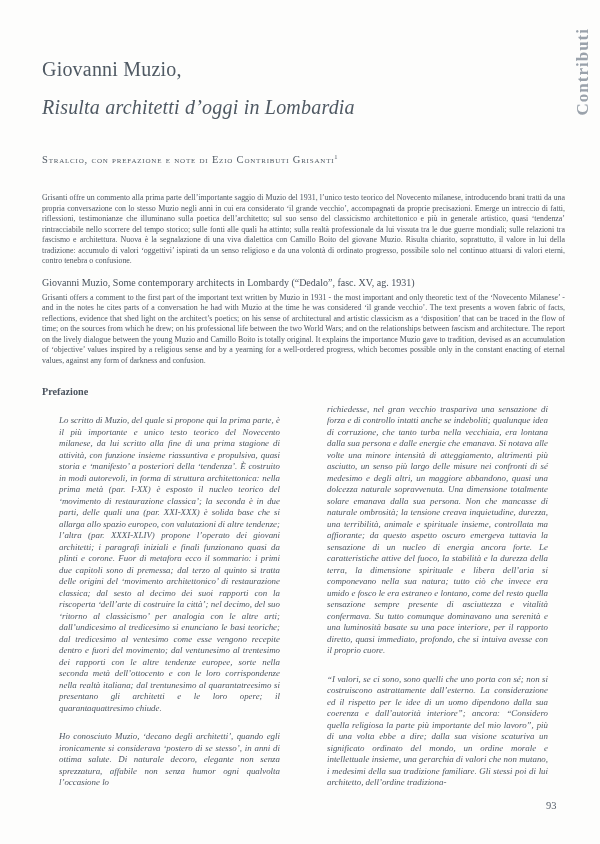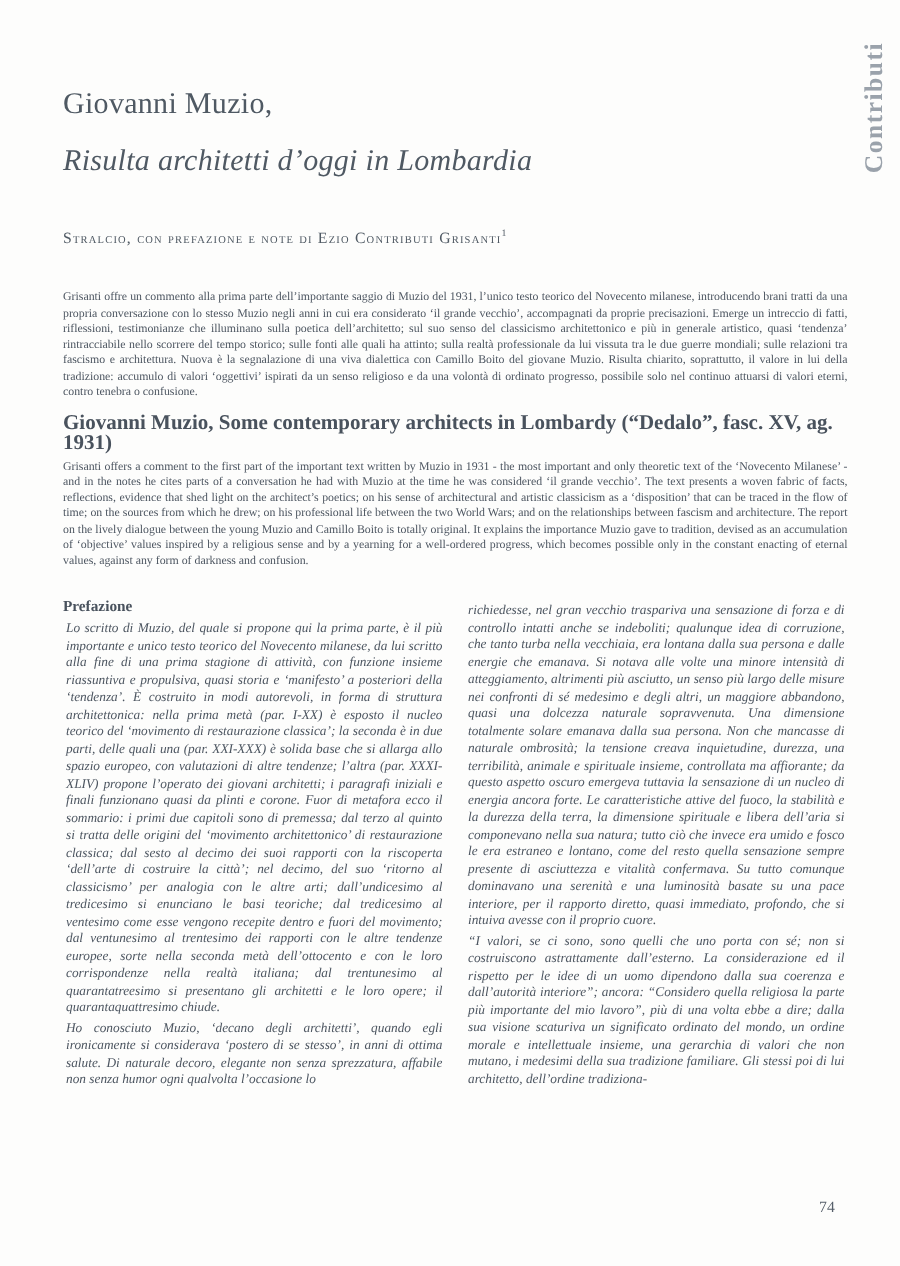--- a/index.html
+++ b/index.html
@@ -27,29 +27,29 @@
   .byline{
     margin-top:28px;font-size:10.5px;
     font-variant:small-caps;letter-spacing:0.8px;color:#4f5963;
   }
   .byline sup{font-variant:normal;font-size:6.5px;vertical-align:super;line-height:0;}
   .abstract{
     margin:28px 0 0 0;
     font-size:7.9px;line-height:10.5px;text-align:justify;color:#4c5560;
   }
   .en-heading{
-    margin:9px 0 0 0;font-size:14px;font-weight:bold;color:#49525d;line-height:13px;
+    margin:9px 0 0 0;font-size:10px;font-weight:normal;color:#49525d;line-height:13px;
   }
   .abstract.en{margin-top:4px;}
-  .columns{display:flex;gap:13px;margin-top:20px;}
+  .columns{display:flex;gap:13px;margin-top:20px;align-items:flex-end;}
   .col{
     flex:1;min-width:0;font-style:italic;
     font-size:8.9px;line-height:11.5px;text-align:justify;color:#4c5560;
   }
-  .col p{margin:2px;}
+  .col p{margin:17px;}
   .sec-heading{
     margin:0;font-size:10.2px;font-weight:bold;font-style:normal;
     line-height:12px;color:#49525d;
   }
   .pagenum{
     position:absolute;left:546px;top:800px;
     font-size:10.5px;color:#565f6a;
   }
 </style>
 </head>
@@ -83,15 +83,15 @@
         <p>Ho conosciuto Muzio, ‘decano degli architetti’, quando egli ironicamente si considerava ‘postero di se stesso’, in anni di ottima salute. Di naturale decoro, elegante non senza sprezzatura, affabile non senza humor ogni qualvolta l’occasione lo</p>
       </div>
       <div class="col">
         <p>richiedesse, nel gran vecchio traspariva una sensazione di forza e di controllo intatti anche se indeboliti; qualunque idea di corruzione, che tanto turba nella vecchiaia, era lontana dalla sua persona e dalle energie che emanava. Si notava alle volte una minore intensità di atteggiamento, altrimenti più asciutto, un senso più largo delle misure nei confronti di sé medesimo e degli altri, un maggiore abbandono, quasi una dolcezza naturale sopravvenuta. Una dimensione totalmente solare emanava dalla sua persona. Non che mancasse di naturale ombrosità; la tensione creava inquietudine, durezza, una terribilità, animale e spirituale insieme, controllata ma affiorante; da questo aspetto oscuro emergeva tuttavia la sensazione di un nucleo di energia ancora forte. Le caratteristiche attive del fuoco, la stabilità e la durezza della terra, la dimensione spirituale e libera dell’aria si componevano nella sua natura; tutto ciò che invece era umido e fosco le era estraneo e lontano, come del resto quella sensazione sempre presente di asciuttezza e vitalità confermava. Su tutto comunque dominavano una serenità e una luminosità basate su una pace interiore, per il rapporto diretto, quasi immediato, profondo, che si intuiva avesse con il proprio cuore.</p>
         <p>“I valori, se ci sono, sono quelli che uno porta con sé; non si costruiscono astrattamente dall’esterno. La considerazione ed il rispetto per le idee di un uomo dipendono dalla sua coerenza e dall’autorità interiore”; ancora: “Considero quella religiosa la parte più importante del mio lavoro”, più di una volta ebbe a dire; dalla sua visione scaturiva un significato ordinato del mondo, un ordine morale e intellettuale insieme, una gerarchia di valori che non mutano, i medesimi della sua tradizione familiare. Gli stessi poi di lui architetto, dell’ordine tradiziona-</p>
       </div>
     </div>
 
   </div>
 
-  <div class="pagenum">74</div>
+  <div class="pagenum">93</div>
 
 </div>
 
 </body></html>

